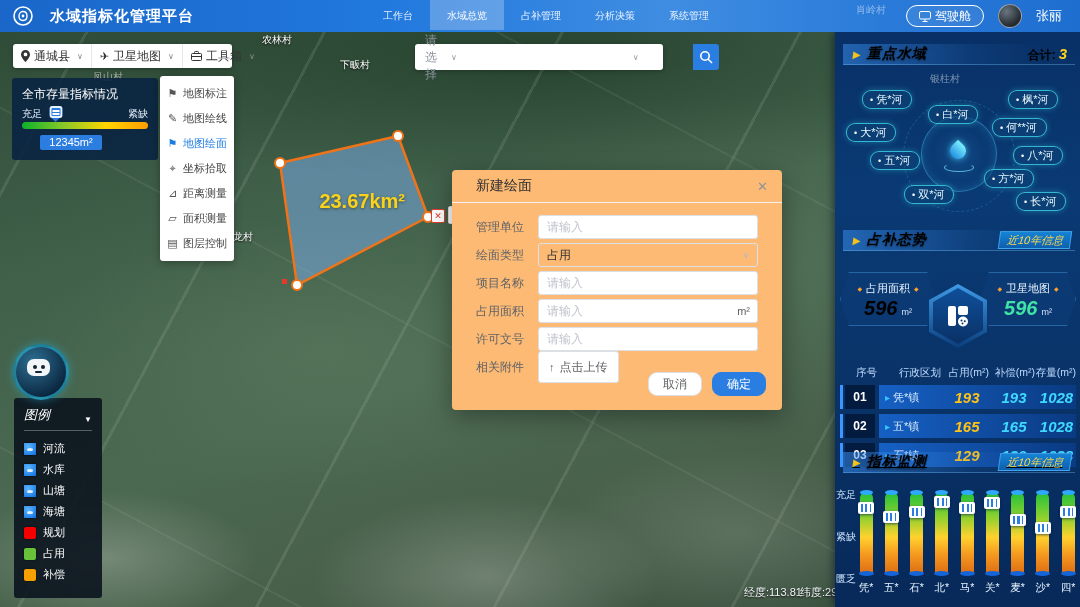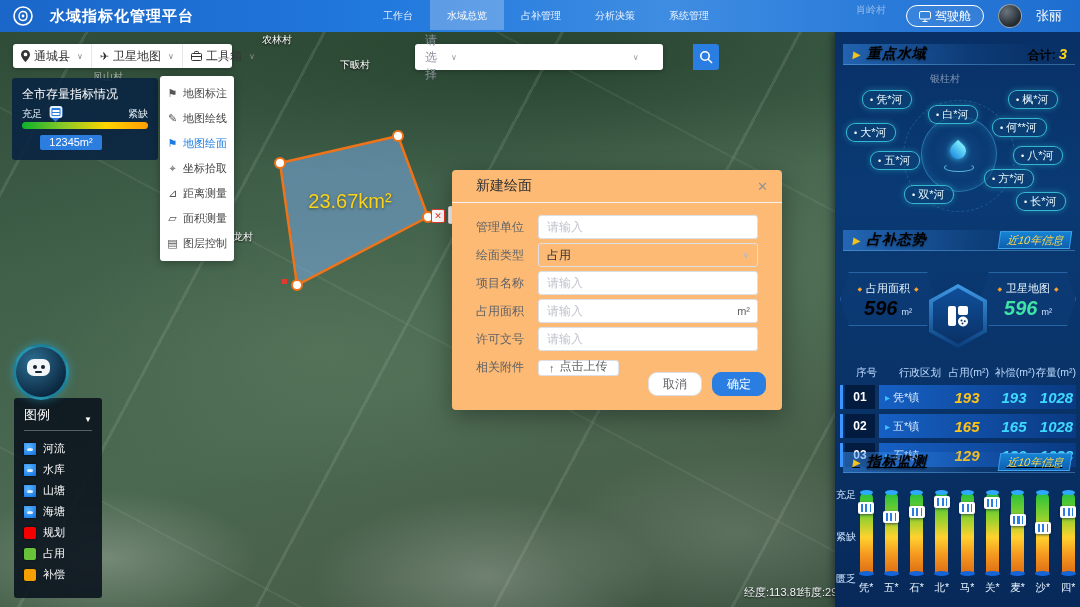--- a/index.html
+++ b/index.html
@@ -17,22 +17,22 @@
       radial-gradient(ellipse 640px 170px at 50% 9%, rgba(36,64,44,.85), transparent 78%),
       linear-gradient(164deg,#2d4935 0%,#40604a 30%,#4b6951 55%,#485f4a 76%,#374d3c 100%);}
   .map-roads{position:absolute;inset:0;z-index:1;opacity:.25;
     background-image:repeating-linear-gradient(118deg,transparent 0 90px,rgba(210,215,205,.5) 90px 93px,transparent 93px 210px),
                      repeating-linear-gradient(28deg,transparent 0 140px,rgba(200,205,195,.35) 140px 142px,transparent 142px 300px);}
   .map-label{position:absolute;z-index:3;color:#fff;font-size:10px;text-shadow:0 1px 2px rgba(0,0,0,.9);}
   .map-coord{position:absolute;z-index:3;color:#f2f6fa;font-size:11px;text-shadow:0 1px 2px rgba(0,0,0,.9);white-space:nowrap;}
 
   
   svg.draw{position:absolute;left:0;top:0;z-index:4;pointer-events:none;}
-  .area-label{position:absolute;z-index:5;left:295px;top:190px;width:110px;text-align:center;
-    font-size:20px;font-weight:normal;color:#f8d21c;text-shadow:0 1px 3px rgba(40,40,0,.6);}
+  .area-label{position:absolute;z-index:5;left:295px;top:190px;width:110px;text-align:right;
+    font-size:20px;font-weight:bold;color:#f8d21c;text-shadow:0 1px 3px rgba(40,40,0,.6);}
   .poly-del{position:absolute;z-index:5;left:431px;top:209px;width:12px;height:12px;background:#fff;
     border:1px solid #e23b2e;color:#e23b2e;font-size:9px;line-height:12px;text-align:center;border-radius:2px;cursor:pointer;}
   .poly-del::before{content:"\2715";}
   .poly-tip{position:absolute;z-index:5;left:448px;top:206px;height:16px;line-height:16px;background:#fff;
     border:1px solid #ddd;border-radius:2px;font-size:10px;color:#555;padding:0 5px;white-space:nowrap;}
 
   
   .header{position:absolute;left:0;top:0;width:1080px;height:32px;z-index:10;
     background:linear-gradient(90deg,#1a66c9 0%,#2178dd 35%,#3f8de2 62%,#2a7bd9 82%,#1d6ecf 100%);
     display:flex;align-items:center;}
@@ -104,21 +104,21 @@
     background:radial-gradient(circle at 35% 30%,#2d6f92,#0b2740 75%);
     border:3px solid rgba(45,200,225,.55);box-shadow:0 0 10px rgba(40,180,220,.5);}
   .robot-head{position:absolute;left:11px;top:12px;width:23px;height:17px;background:#f2f6f8;border-radius:7px;}
   .robot-eyes{position:absolute;left:6px;top:6px;width:4px;height:4px;border-radius:50%;background:#16222e;
     box-shadow:8px 0 0 #16222e;}
   .robot-mouth{position:absolute;left:8px;top:12px;width:7px;height:2px;border-radius:2px;background:#16222e;}
 
   
   .legend{position:absolute;left:14px;top:398px;width:88px;height:200px;z-index:10;
     background:rgba(9,17,28,.88);border-radius:3px;color:#fff;padding:8px 10px;box-sizing:border-box;}
-  .lg-head{display:flex;align-items:flex-end;justify-content:space-between;font-size:13px;cursor:pointer;}
+  .lg-head{display:flex;align-items:flex-end;justify-content:space-between;font-size:13px;cursor:pointer;font-style:italic;}
   .lg-head .tri{font-size:8px;color:#fff;}
   .lg-hr{height:1px;background:rgba(255,255,255,.3);margin:6px 0 7px;}
   .lg-item{display:flex;align-items:center;gap:7px;height:21px;font-size:11px;}
   .lg-ico{width:12px;height:12px;flex:none;box-shadow:0 0 2px rgba(0,0,0,.6);}
   .lg-ico.circle{background:radial-gradient(circle at 35% 30%,#5db5ff,#0c6fe0);position:relative;}
   .lg-ico.circle::after{content:"";position:absolute;left:3px;top:5px;width:6px;height:3px;border-radius:50%;background:rgba(255,255,255,.85);}
 
   
   .modal{position:absolute;left:452px;top:170px;width:330px;height:240px;z-index:50;background:#fdba74;border-radius:4px;
     box-shadow:0 6px 24px rgba(0,0,0,.35);}
@@ -131,22 +131,22 @@
   .m-label{width:62px;flex:none;font-size:12px;color:#606266;}
   .m-ctrl{flex:1;position:relative;}
   .m-input{width:100%;height:24px;box-sizing:border-box;border:1px solid #dcdfe6;border-radius:3px;
     padding:0 8px;font-size:12px;color:#303133;outline:none;font-family:inherit;}
   .m-input::placeholder{color:#c0c4cc;}
   .m-select{height:24px;box-sizing:border-box;border:1px solid #dcdfe6;border-radius:3px;display:flex;align-items:center;
     padding:0 8px;font-size:12px;color:#303133;cursor:pointer;}
   .m-select .sv{font-weight:500;}
   .m-select::after{content:"\2228";margin-left:auto;font-size:9px;color:#b4b9c2;}
   .m-suffix{position:absolute;right:8px;top:0;line-height:24px;font-size:11px;color:#606266;}
-  .m-upload{height:16px;border:1px solid #dcdfe6;border-radius:3px;background:#fff;padding:0 10px;
-    font-size:12px;color:#606266;cursor:pointer;display:inline-flex;align-items:flex-end;gap:5px;font-family:inherit;}
+  .m-upload{height:32px;border:1px solid #dcdfe6;border-radius:3px;background:#fff;padding:0 10px;
+    font-size:12px;color:#606266;cursor:pointer;display:inline-flex;align-items:center;gap:5px;font-family:inherit;}
   .m-upload .up::before{content:"\2191";font-weight:bold;font-size:11px;}
   .m-foot{position:absolute;right:16px;bottom:14px;display:flex;gap:10px;}
   .btn{height:24px;padding:0 14px;border-radius:9px;font-size:12px;cursor:pointer;font-family:inherit;}
   .btn.ghost{background:#fff;border:1px solid #dcdfe6;color:#606266;}
   .btn.primary{background:#2a7de1;border:1px solid #2a7de1;color:#fff;}
 
   
   .rpanel{position:absolute;left:835px;top:32px;width:245px;height:575px;z-index:8;color:#fff;
     background:linear-gradient(180deg,#083066 0%,#0a3a74 28%,#093368 62%,#07295a 100%);
     box-shadow:-2px 0 8px rgba(0,10,30,.5);}

